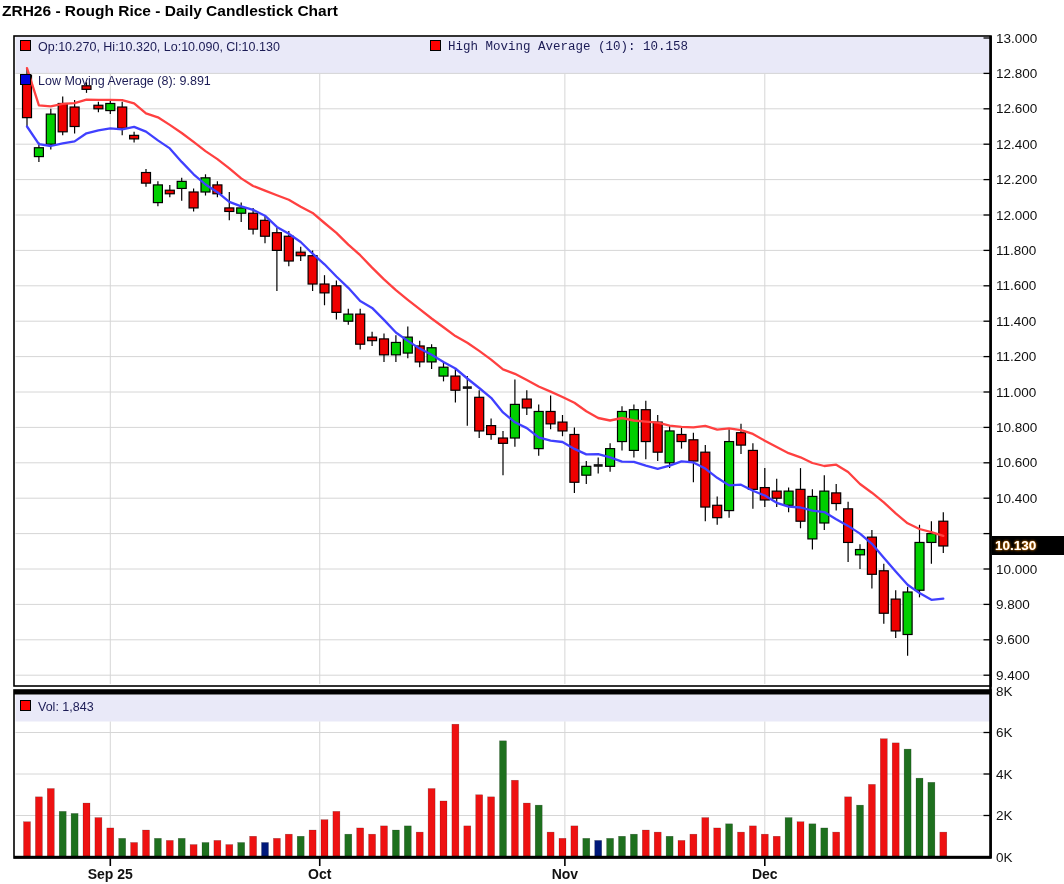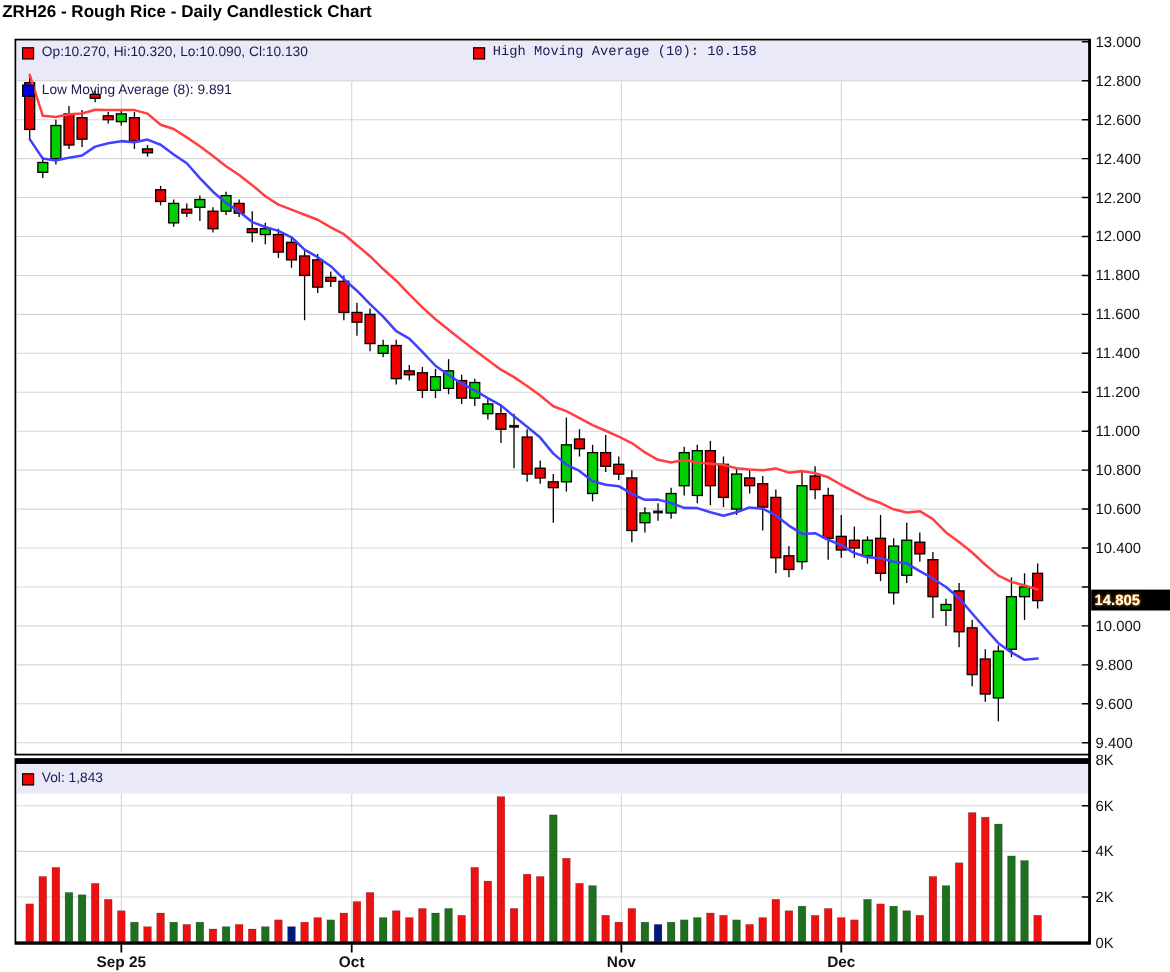--- a/index.html
+++ b/index.html
@@ -1,19 +1,19 @@
 <!DOCTYPE html>
 <html><head>
 <meta charset="utf-8">
 <style>
   html,body{margin:0;padding:0;background:#ffffff;}
   #screen{position:relative;width:1064px;height:884px;background:#ffffff;overflow:hidden;
           font-family:"Liberation Sans","DejaVu Sans",sans-serif;}
   #chart-title{position:absolute;left:2px;top:2px;font-size:15.5px;font-weight:bold;color:#000;}
-  .legend-row{position:absolute;display:flex;align-items:flex-end;gap:7px;font-size:12.5px;
+  .legend-row{position:absolute;display:flex;align-items:flex-start;gap:7px;font-size:12.5px;
               color:#1b1b55;white-space:nowrap;}
   .legend-swatch{width:11px;height:11px;border:1.5px solid #000;box-sizing:border-box;flex:0 0 auto;}
   #chart-svg{position:absolute;left:0;top:0;}
   #last-price-box{position:absolute;left:992px;top:536px;width:72px;height:19px;background:#000;
                   display:flex;align-items:center;}
   #last-price-box span{font-size:13.5px;font-weight:bold;color:#fff;padding-left:3px;
                        text-shadow:0 0 3px #ff8c00, 0 0 1px #ff8c00;}
 </style>
 </head>
 <body>
@@ -378,16 +378,16 @@
     <span class="legend-swatch" style="background:#0000dd;"></span>
     <span>Low Moving Average (8): 9.891</span>
   </div>
 
   <div class="legend-row" style="left:20px;top:700px;">
     <span class="legend-swatch" style="background:#ff0000;"></span>
     <span>Vol: 1,843</span>
   </div>
 
   <div id="last-price-box">
-    <span>14.805</span>
+    <span>10.130</span>
   </div>
 
 </div>
 
 </body></html>

